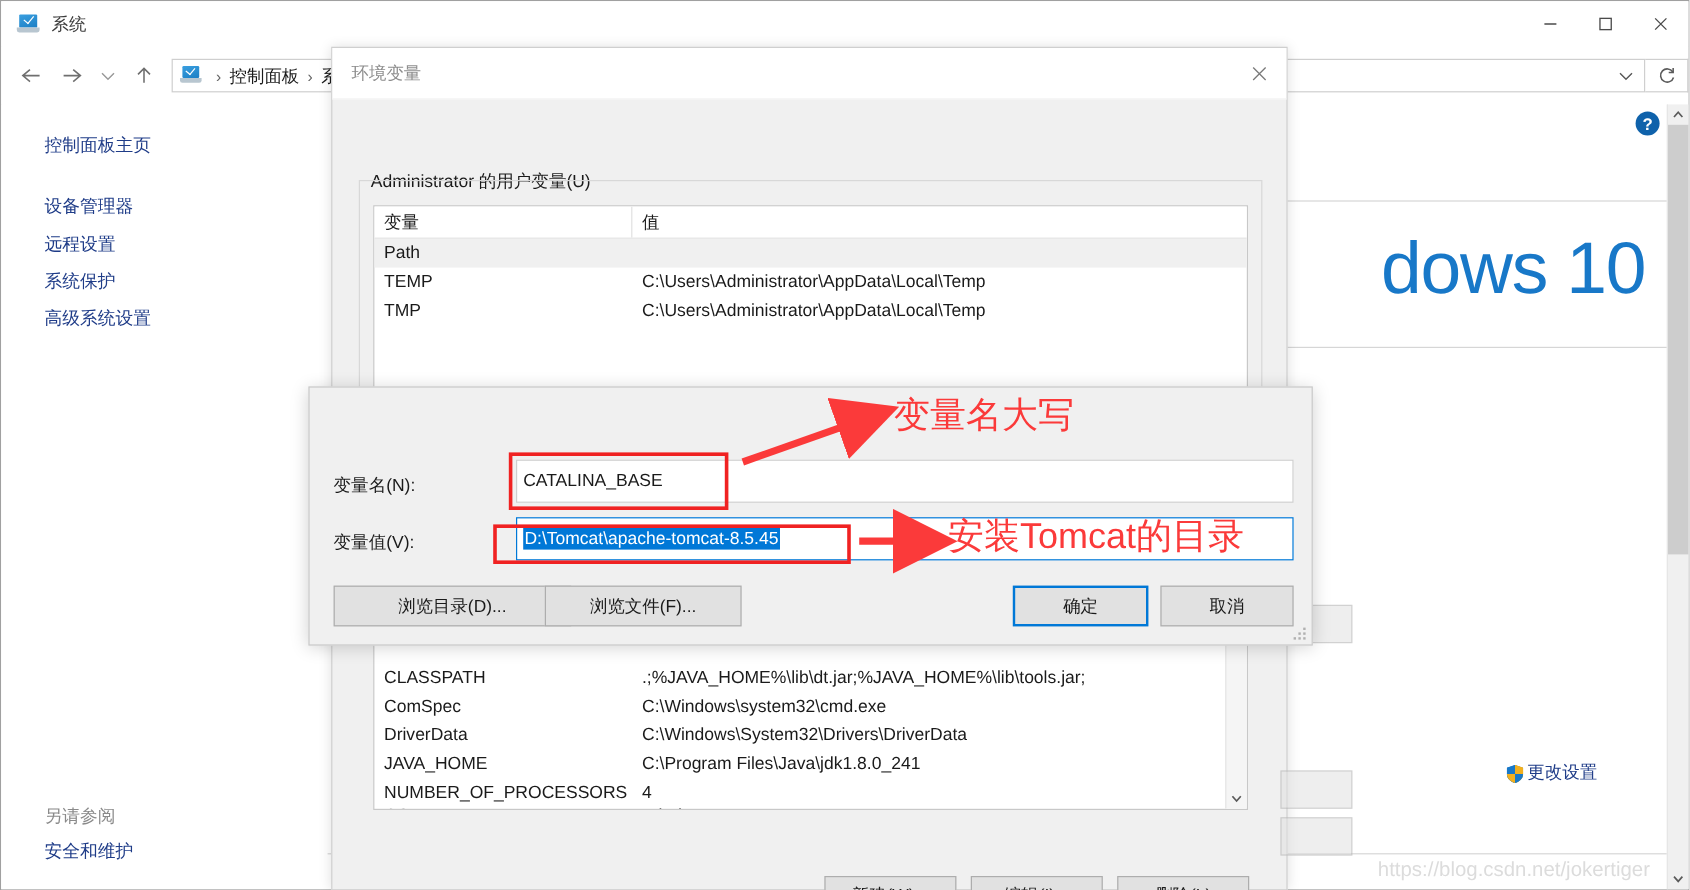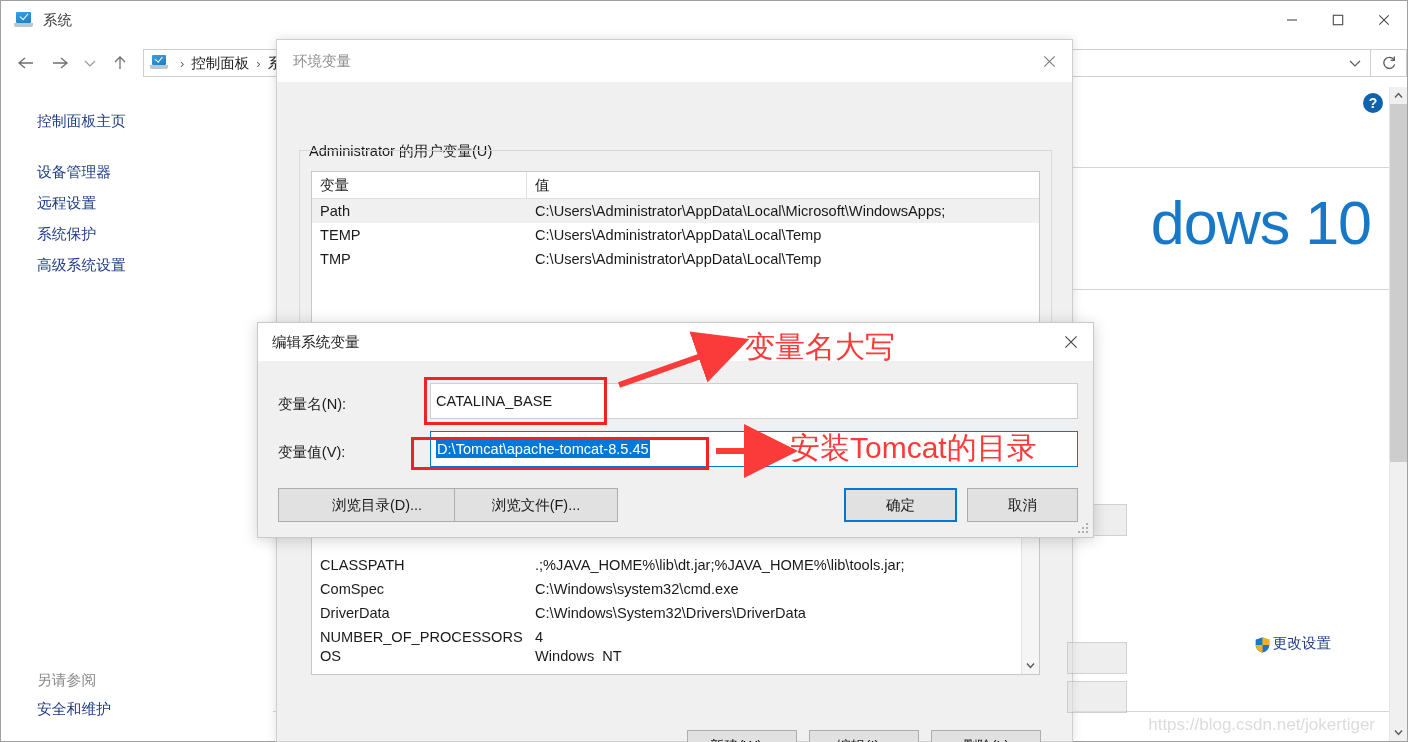--- a/index.html
+++ b/index.html
@@ -529,21 +529,20 @@
     <div class="group-label" style="left:28px; top:102px;">Administrator 的用户变量(U)</div>
     <div class="group-box" style="left:22px; top:110px; width:753px; height:196px;"></div>
 
     <div class="lv" style="left:34px; top:131px; width:729px; height:168px;">
       <div class="lv-head">
         <div class="lv-th c1">变量</div>
         <div class="lv-th c2">值</div>
       </div>
       <div class="lv-row sel">
         <div class="lv-cell c1">Path</div>
-        <div class="lv-cell c2">C:\Users\Administrator\AppData\Local\Microsoft\WindowsApps;</div>
       </div>
       <div class="lv-row">
         <div class="lv-cell c1">TEMP</div>
         <div class="lv-cell c2">C:\Users\Administrator\AppData\Local\Temp</div>
       </div>
       <div class="lv-row">
         <div class="lv-cell c1">TMP</div>
         <div class="lv-cell c2">C:\Users\Administrator\AppData\Local\Temp</div>
       </div>
     </div>
@@ -558,20 +557,24 @@
           <div class="lv-cell c1">CLASSPATH</div>
           <div class="lv-cell c2">.;%JAVA_HOME%\lib\dt.jar;%JAVA_HOME%\lib\tools.jar;</div>
         </div>
         <div class="lv-row">
           <div class="lv-cell c1">ComSpec</div>
           <div class="lv-cell c2">C:\Windows\system32\cmd.exe</div>
         </div>
         <div class="lv-row">
           <div class="lv-cell c1">DriverData</div>
           <div class="lv-cell c2">C:\Windows\System32\Drivers\DriverData</div>
+        </div>
+        <div class="lv-row">
+          <div class="lv-cell c1">JAVA_HOME</div>
+          <div class="lv-cell c2">C:\Program Files\Java\jdk1.8.0_241</div>
         </div>
         <div class="lv-row">
           <div class="lv-cell c1">NUMBER_OF_PROCESSORS</div>
           <div class="lv-cell c2">4</div>
         </div>
         <div class="lv-row" style="height:14px;overflow:hidden;">
           <div class="lv-cell c1">OS</div>
           <div class="lv-cell c2">Windows_NT</div>
         </div>
       </div>
@@ -588,28 +591,20 @@
     <div class="btn" style="left:410px; top:690px; width:110px; height:32px;">新建(W)...</div>
     <div class="btn" style="left:532px; top:690px; width:110px; height:32px;">编辑(I)...</div>
     <div class="btn" style="left:654px; top:690px; width:110px; height:32px;">删除(L)</div>
 
     <div class="btn" style="left:790px; top:464px; width:60px; height:32px; opacity:0.55;"></div>
     <div class="btn" style="left:790px; top:602px; width:60px; height:32px; opacity:0.55;"></div>
     <div class="btn" style="left:790px; top:641px; width:60px; height:32px; opacity:0.55;"></div>
   </div>
 
   <div class="editdlg">
-    <div class="editdlg-title">
-      <div class="editdlg-title-text">编辑系统变量</div>
-      <div class="ed-close">
-        <svg width="14" height="14" viewBox="0 0 14 14">
-            <path d="M1.4 1.4 L12.6 12.6 M12.6 1.4 L1.4 12.6" stroke="currentColor" stroke-width="1.2"></path>
-          </svg>
-      </div>
-    </div>
 
     <div class="ed-label" style="left:20px; top:72px;">变量名(N):</div>
     <div class="ed-input" style="left:172px; top:60px; width:648px; height:36px;">
       <span>CATALINA_BASE</span>
     </div>
 
     <div class="ed-label" style="left:20px; top:120px;">变量值(V):</div>
     <div class="ed-input focused" style="left:172px; top:108px; width:648px; height:36px;">
       <span class="sel-text">D:\Tomcat\apache-tomcat-8.5.45</span>
     </div>

